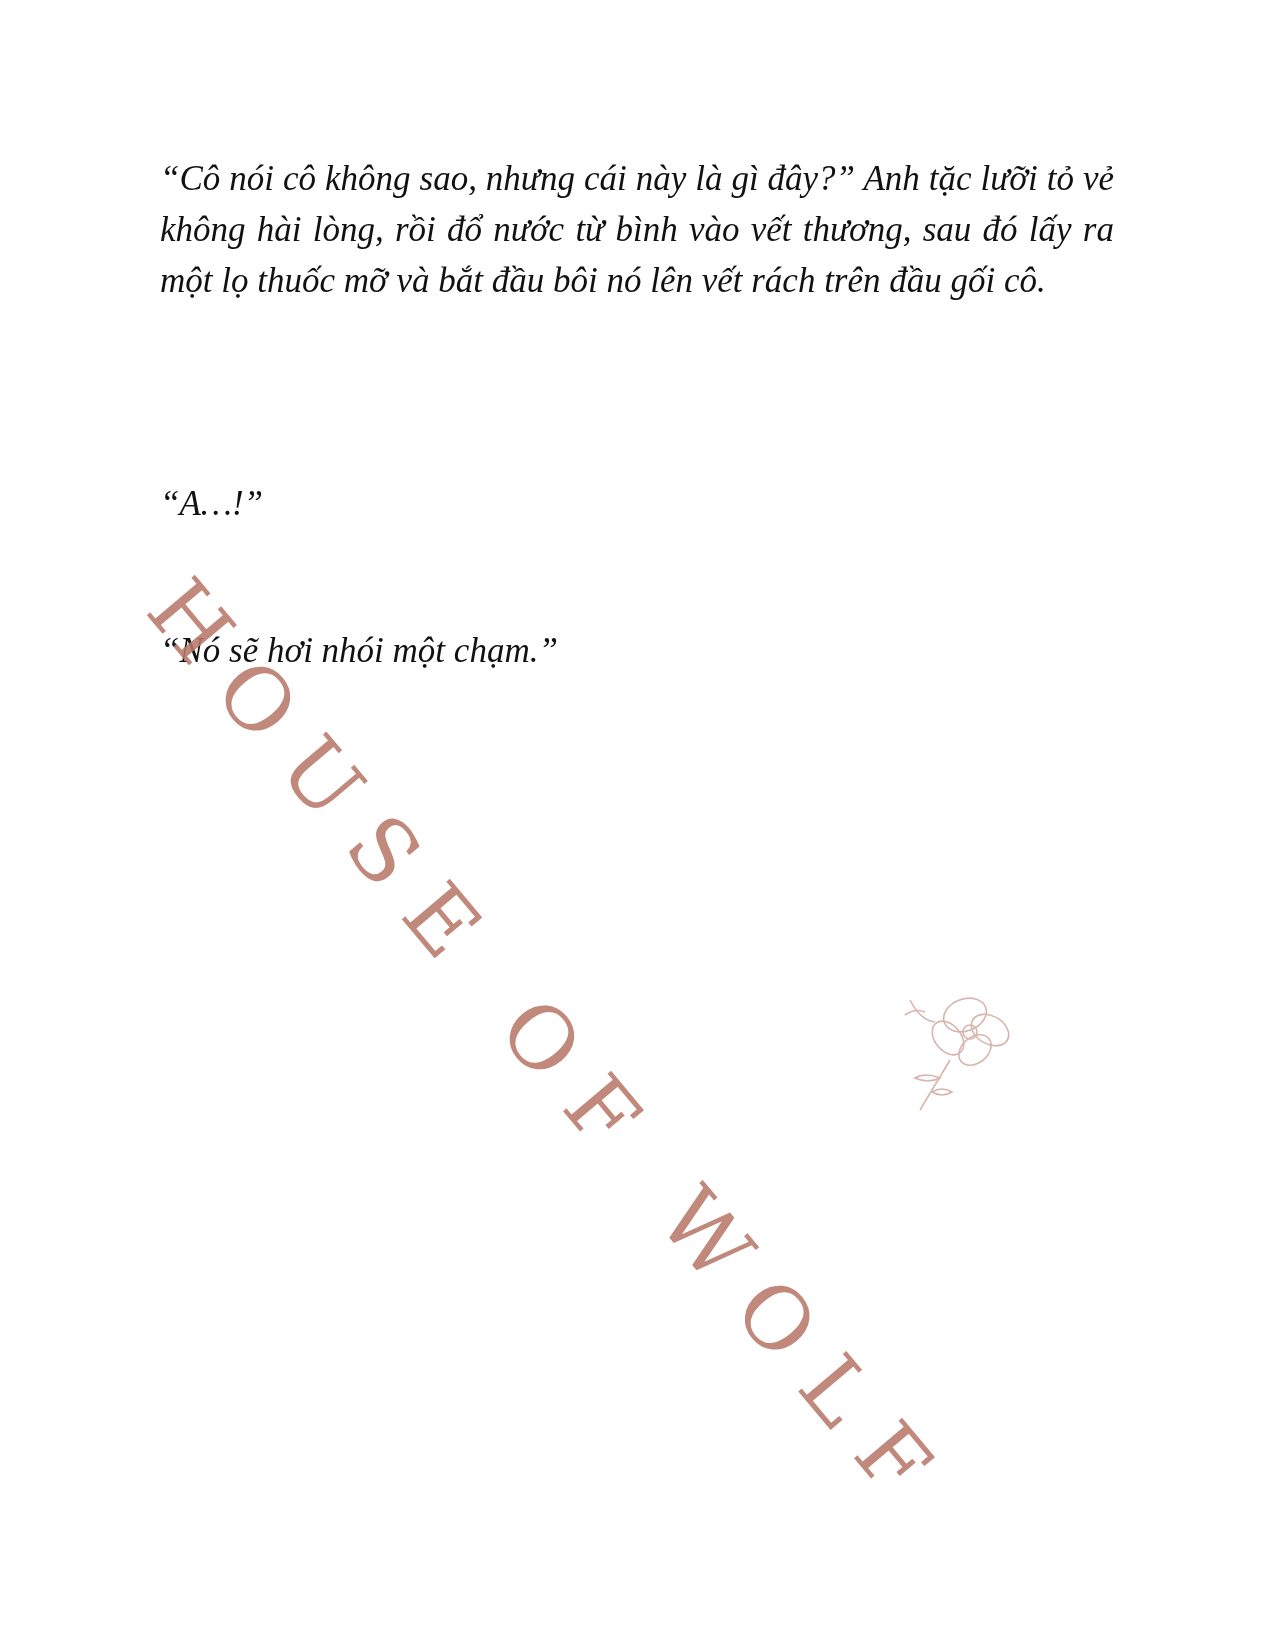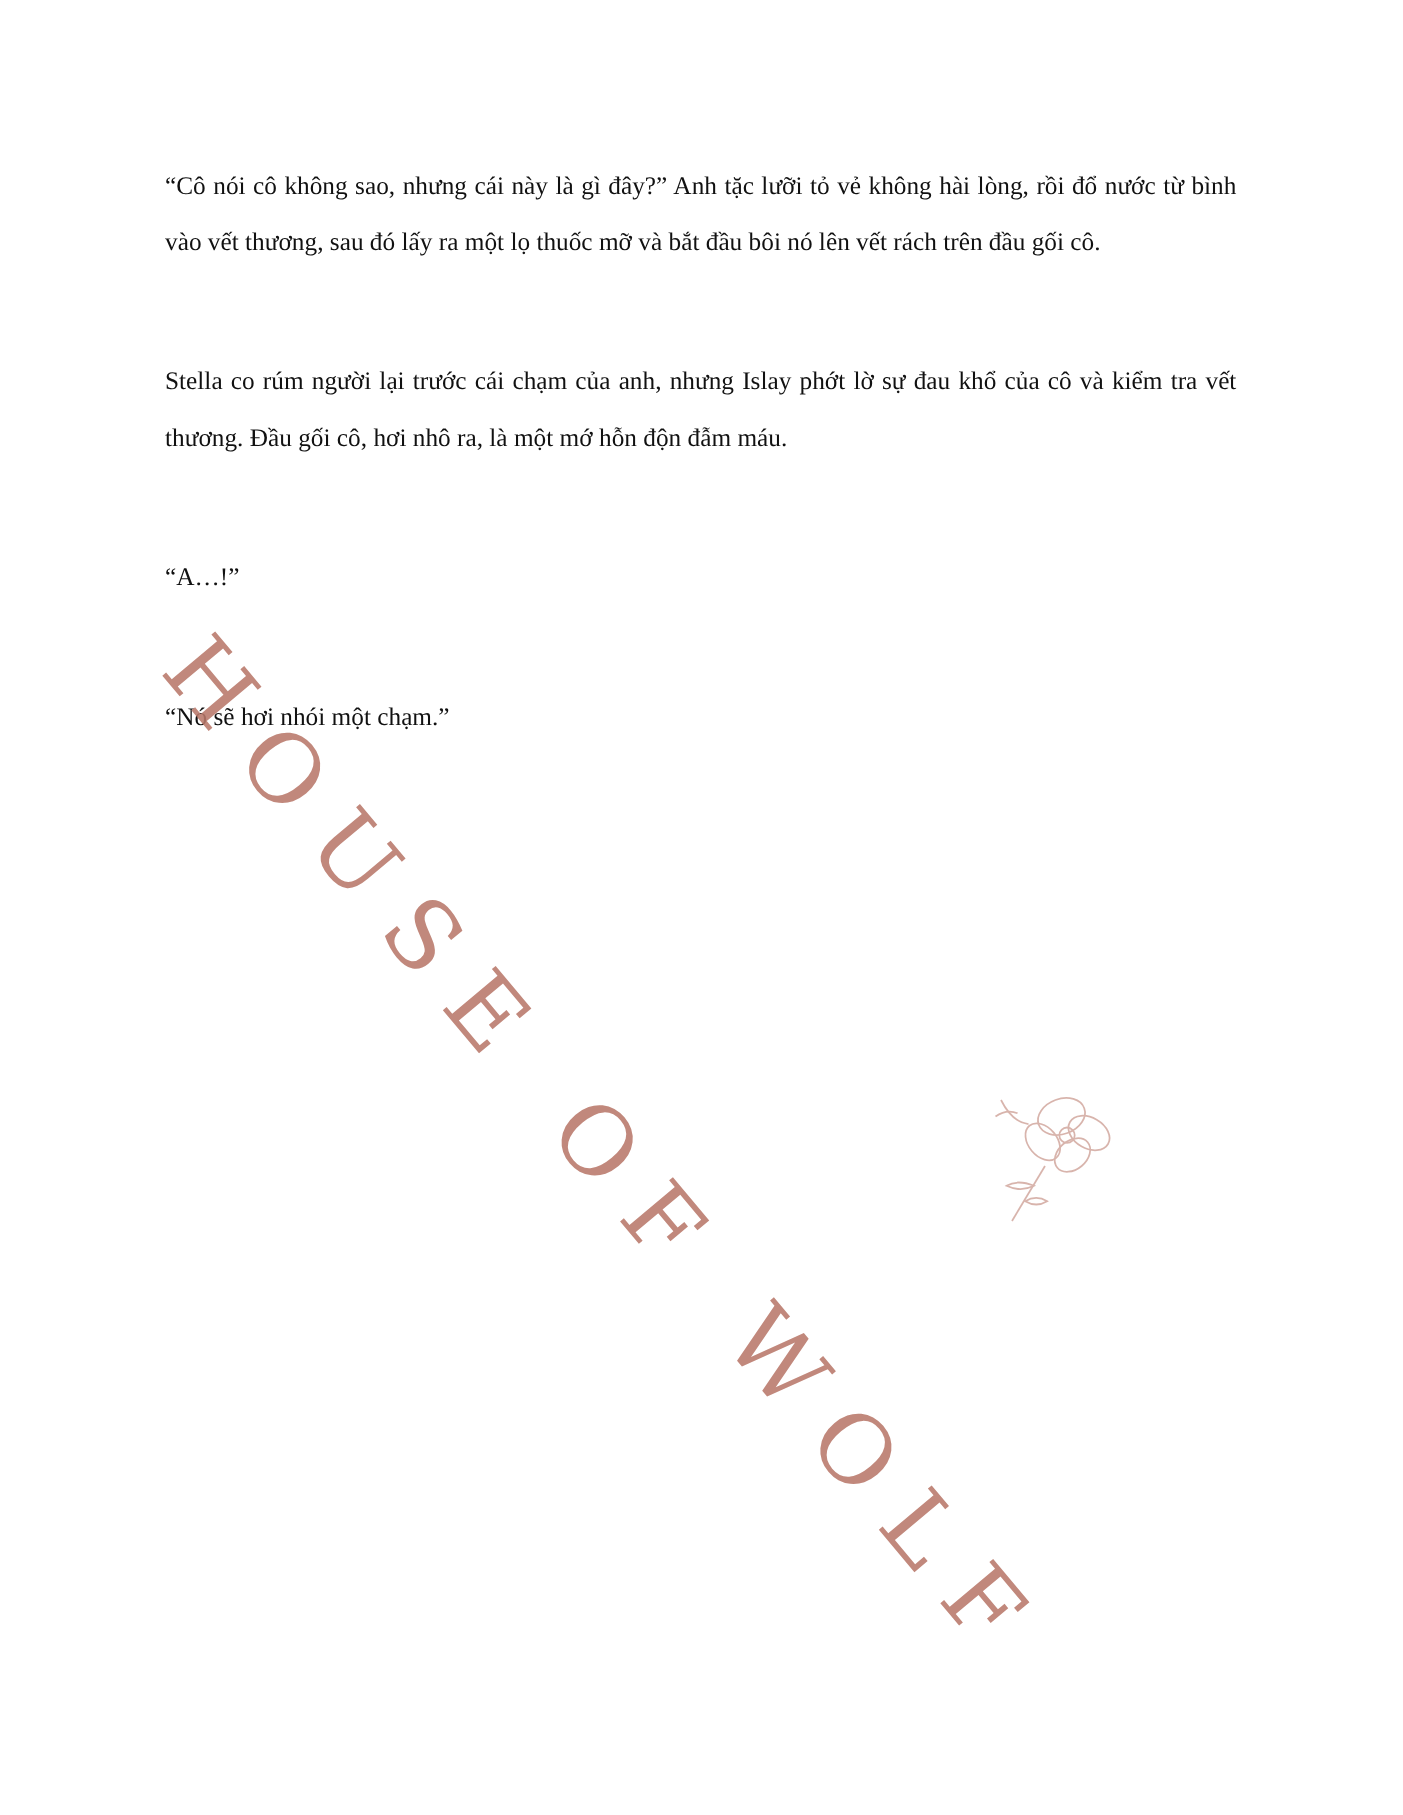--- a/index.html
+++ b/index.html
@@ -22,24 +22,25 @@
       height: 1650px;
     }
     .content {
       position: absolute;
       left: 150px;
       top: 143px;
       width: 974px;
       z-index: 1;
     }
     .para {
-      font-size: 23px;
+      font-size: 35px;
       line-height: 51px;
       text-align: justify;
-      margin: 0;
+      margin: 10px;
+      font-style: italic;
     }
     .para.last-left { text-align-last: left; }
     .gap-lg { height: 76px; }
     .gap-md { height: 76px; }
 
     
     .watermark {
       position: absolute;
       left: 0; top: 0;
       width: 1275px; height: 1650px;
@@ -71,21 +72,20 @@
   </style>
 </head>
 <body>
 
 <div class="page">
 
   <div class="content">
     <p class="para last-left">“Cô nói cô không sao, nhưng cái này là gì đây?” Anh tặc lưỡi tỏ vẻ không hài lòng, rồi đổ nước từ bình vào vết thương, sau đó lấy ra một lọ thuốc mỡ và bắt đầu bôi nó lên vết rách trên đầu gối cô.</p>
     <div class="gap-lg"></div>
 
-    <p class="para last-left">Stella co rúm người lại trước cái chạm của anh, nhưng Islay phớt lờ sự đau khổ của cô và kiểm tra vết thương. Đầu gối cô, hơi nhô ra, là một mớ hỗn độn đẫm máu.</p>
     <div class="gap-md"></div>
 
     <p class="para last-left">“A…!”</p>
     <div class="gap-md"></div>
 
     <p class="para last-left">“Nó sẽ hơi nhói một chạm.”</p>
     <div class="gap-md"></div>
 
     <div class="gap-md"></div>
 

